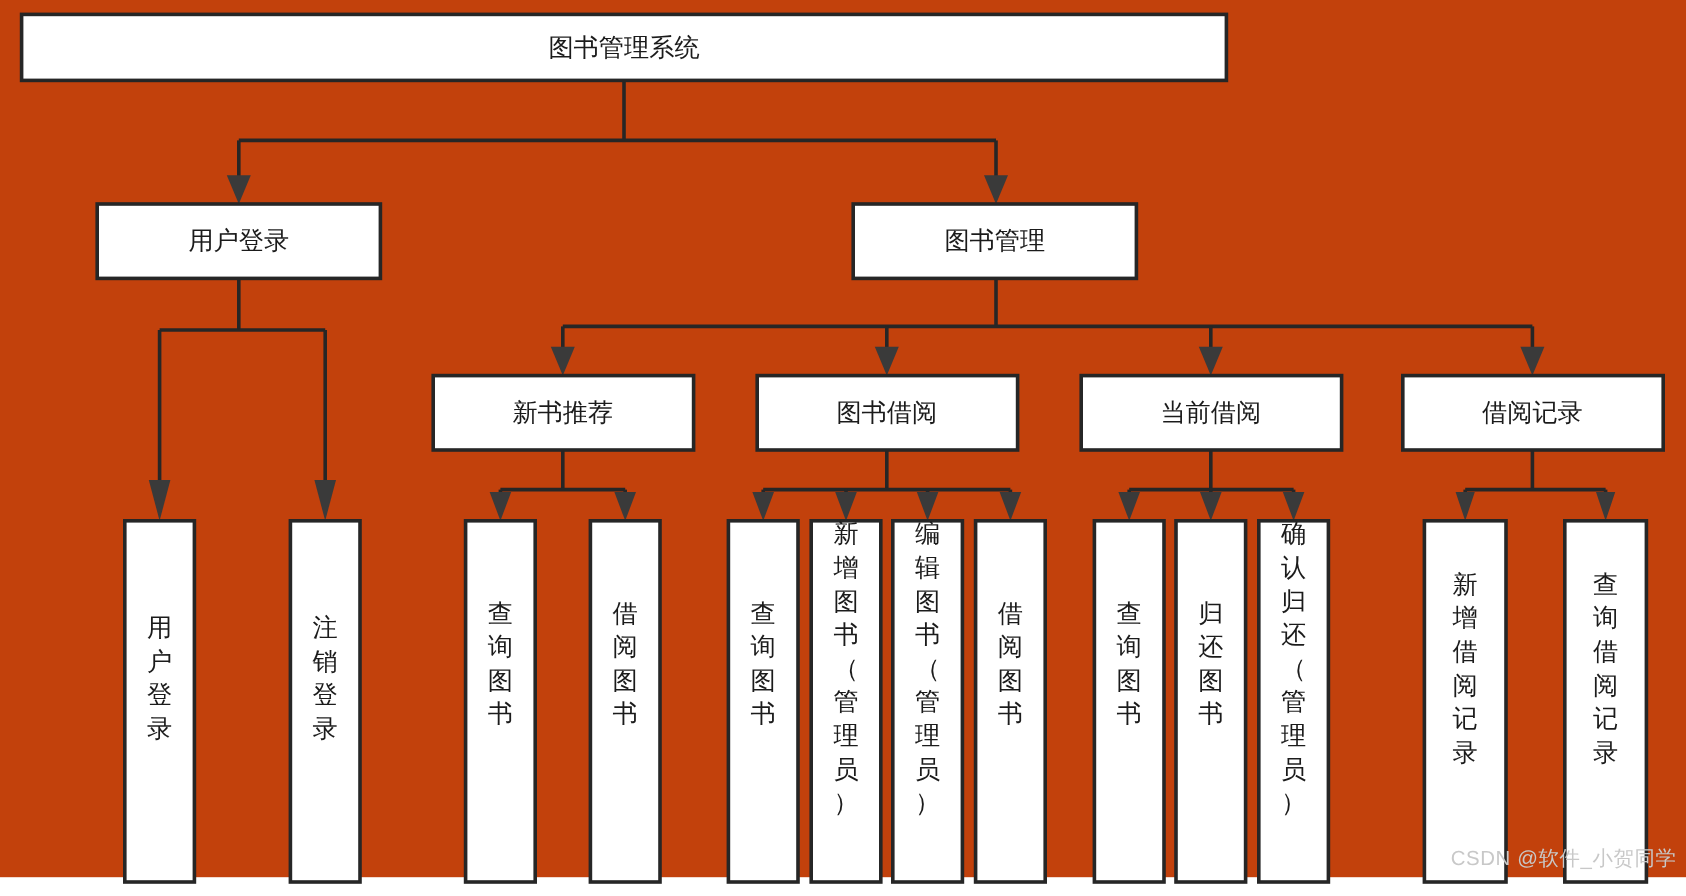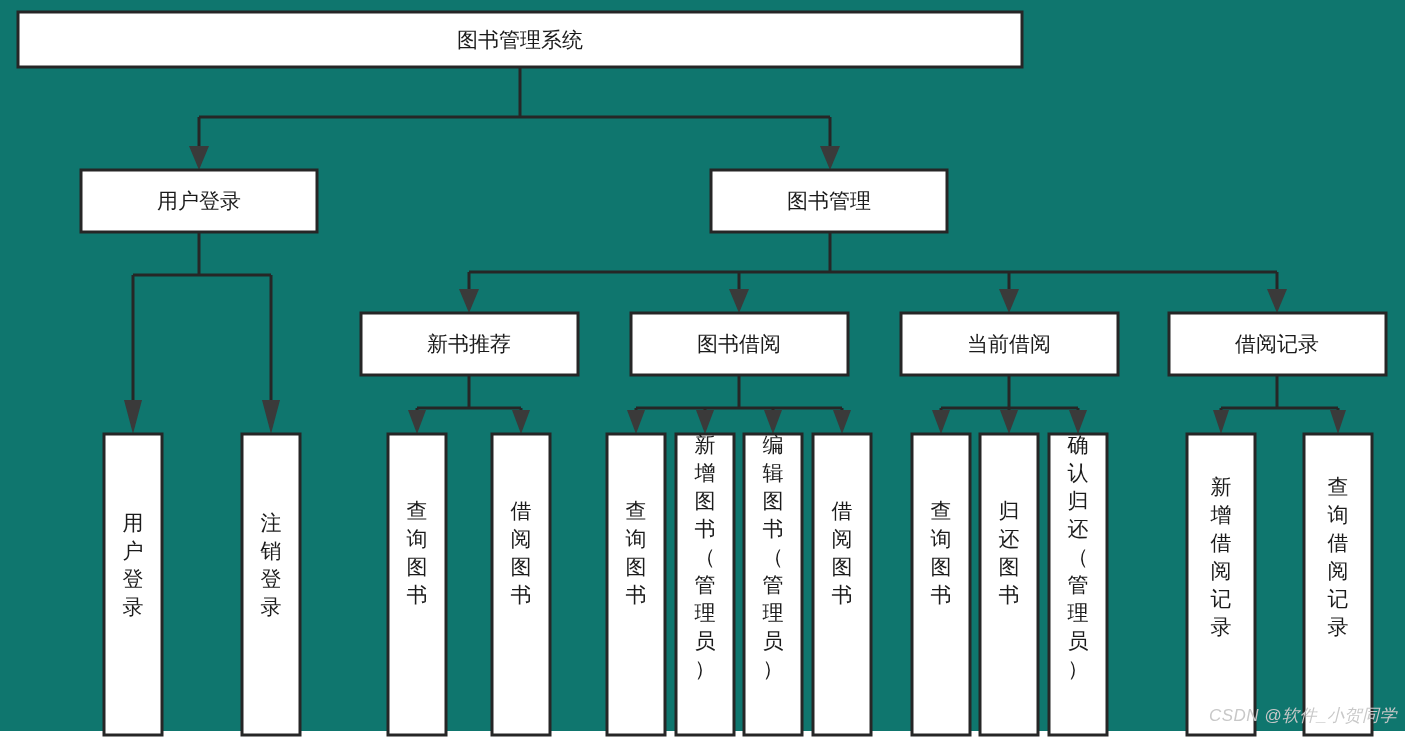--- a/index.html
+++ b/index.html
@@ -10,21 +10,21 @@
   body {
     width: 1405px;
     height: 747px;
     font-family: "Liberation Sans", sans-serif;
     overflow: hidden;
   }
   #diagram-root {
     position: relative;
     width: 1405px;
     height: 731px;
-    background: #0f766e;
+    background: #c2410c;
   }
   svg.flow {
     position: absolute;
     left: 0;
     top: 0;
     width: 1405px;
     height: 747px;
   }
   .node-rect {
     fill: #ffffff;
@@ -56,21 +56,20 @@
   }
   .watermark {
     position: absolute;
     right: 8px;
     bottom: 4px;
     font-family: "Liberation Sans", sans-serif;
     font-size: 17px;
     color: #c8c8c8;
     white-space: nowrap;
     letter-spacing: 0.5px;
-    font-style: italic;
   }
 </style>
 </head>
 <body>
 
 <div id="diagram-root">
 
   <svg class="flow" viewBox="0 0 1405 747">
 
     <g>

